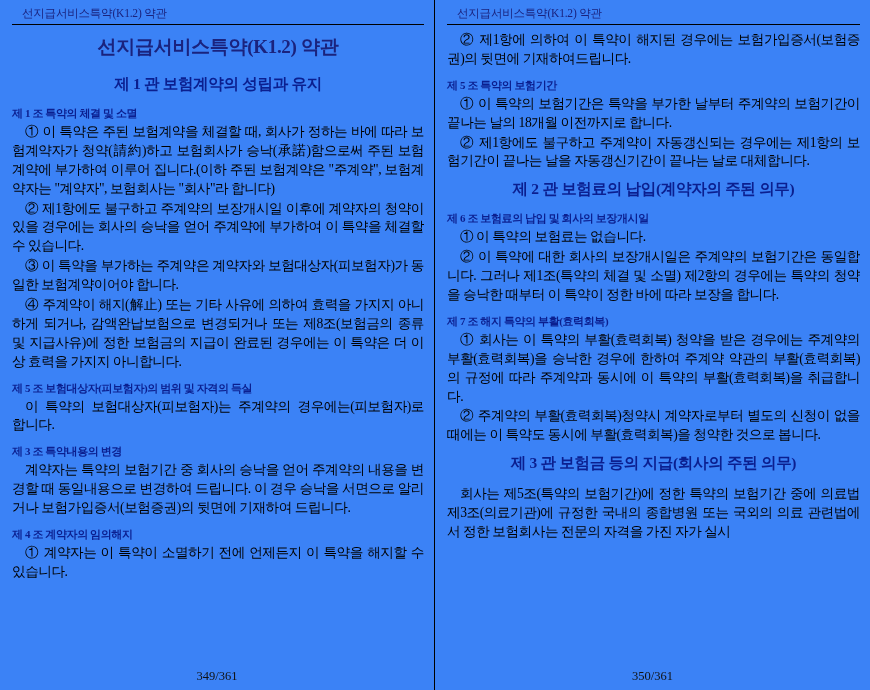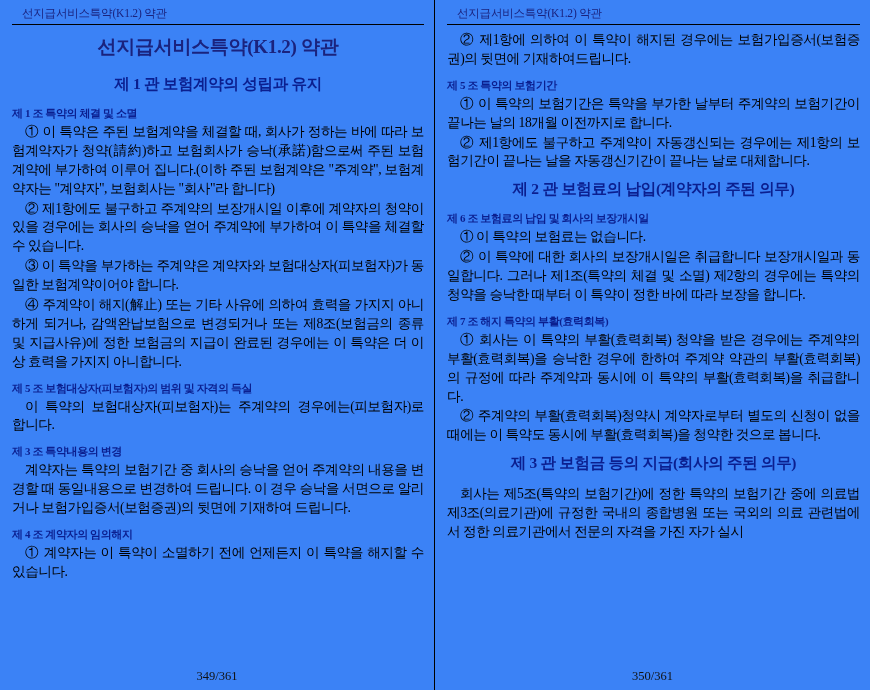--- a/index.html
+++ b/index.html
@@ -136,31 +136,31 @@
       <div class="article-title">제 5 조 특약의 보험기간</div>
       <p class="body-text">① 이 특약의 보험기간은 특약을 부가한 날부터 주계약의 보험기간이 끝나는 날의 18개월 이전까지로 합니다.</p>
       <p class="body-text">② 제1항에도 불구하고 주계약이 자동갱신되는 경우에는 제1항의 보험기간이 끝나는 날을 자동갱신기간이 끝나는 날로 대체합니다.</p>
     </div>
 
     <div class="part-title">제 2 관 보험료의 납입(계약자의 주된 의무)</div>
 
     <div>
       <div class="article-title">제 6 조 보험료의 납입 및 회사의 보장개시일</div>
       <p class="body-text">① 이 특약의 보험료는 없습니다.</p>
-      <p class="body-text">② 이 특약에 대한 회사의 보장개시일은 취급합니다 보장개시일과 동일합니다. 그러나 제1조(특약의 체결 및 소멸) 제2항의 경우에는 특약의 청약을 승낙한 때부터 이 특약이 정한 바에 따라 보장을 합니다.</p>
+      <p class="body-text">② 이 특약에 대한 회사의 보장개시일은 주계약의 보험기간은 동일합니다. 그러나 제1조(특약의 체결 및 소멸) 제2항의 경우에는 특약의 청약을 승낙한 때부터 이 특약이 정한 바에 따라 보장을 합니다.</p>
     </div>
 
     <div>
       <div class="article-title">제 7 조 해지 특약의 부활(효력회복)</div>
       <p class="body-text">① 회사는 이 특약의 부활(효력회복) 청약을 받은 경우에는 주계약의 부활(효력회복)을 승낙한 경우에 한하여 주계약 약관의 부활(효력회복)의 규정에 따라 주계약과 동시에 이 특약의 부활(효력회복)을 취급합니다.</p>
       <p class="body-text">② 주계약의 부활(효력회복)청약시 계약자로부터 별도의 신청이 없을 때에는 이 특약도 동시에 부활(효력회복)을 청약한 것으로 봅니다.</p>
     </div>
 
     <div class="part-title">제 3 관 보험금 등의 지급(회사의 주된 의무)</div>
 
     <div>
-      <p class="body-text">회사는 제5조(특약의 보험기간)에 정한 특약의 보험기간 중에 의료법 제3조(의료기관)에 규정한 국내의 종합병원 또는 국외의 의료 관련법에서 정한 의료기관에서 전문의 자격을 가진 자가 실시</p>
+      <p class="body-text">회사는 제5조(특약의 보험기간)에 정한 특약의 보험기간 중에 의료법 제3조(의료기관)에 규정한 국내의 종합병원 또는 국외의 의료 관련법에서 정한 보험회사는 전문의 자격을 가진 자가 실시</p>
     </div>
 
     <div class="page-number">350/361</div>
   </div>
 
 </div>
 
 </body></html>

